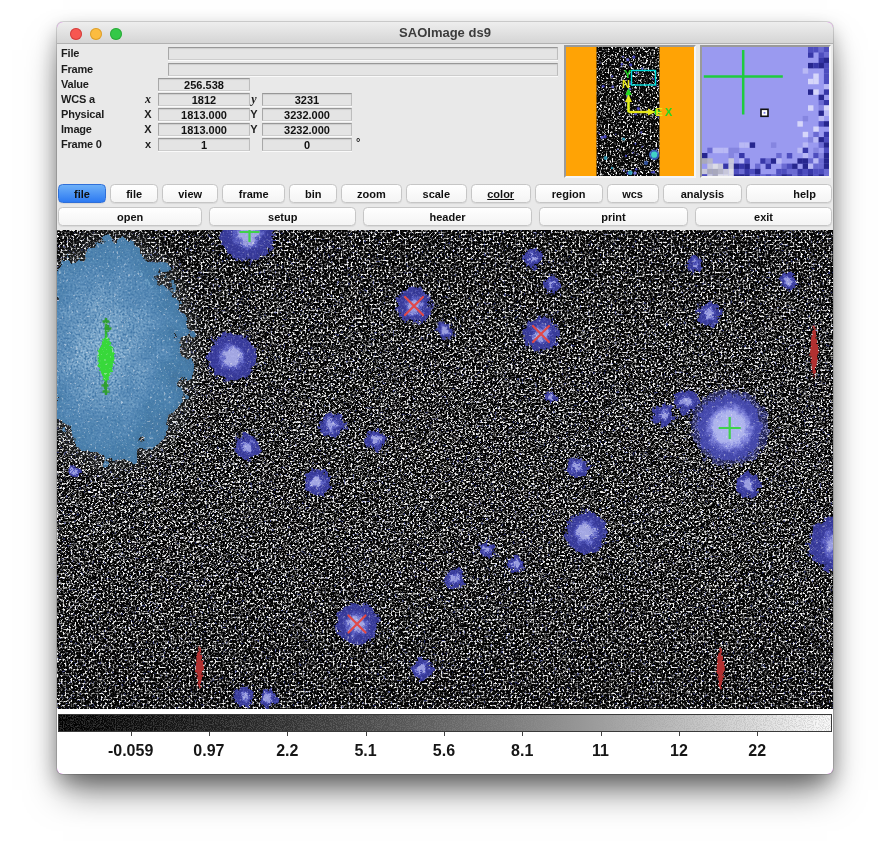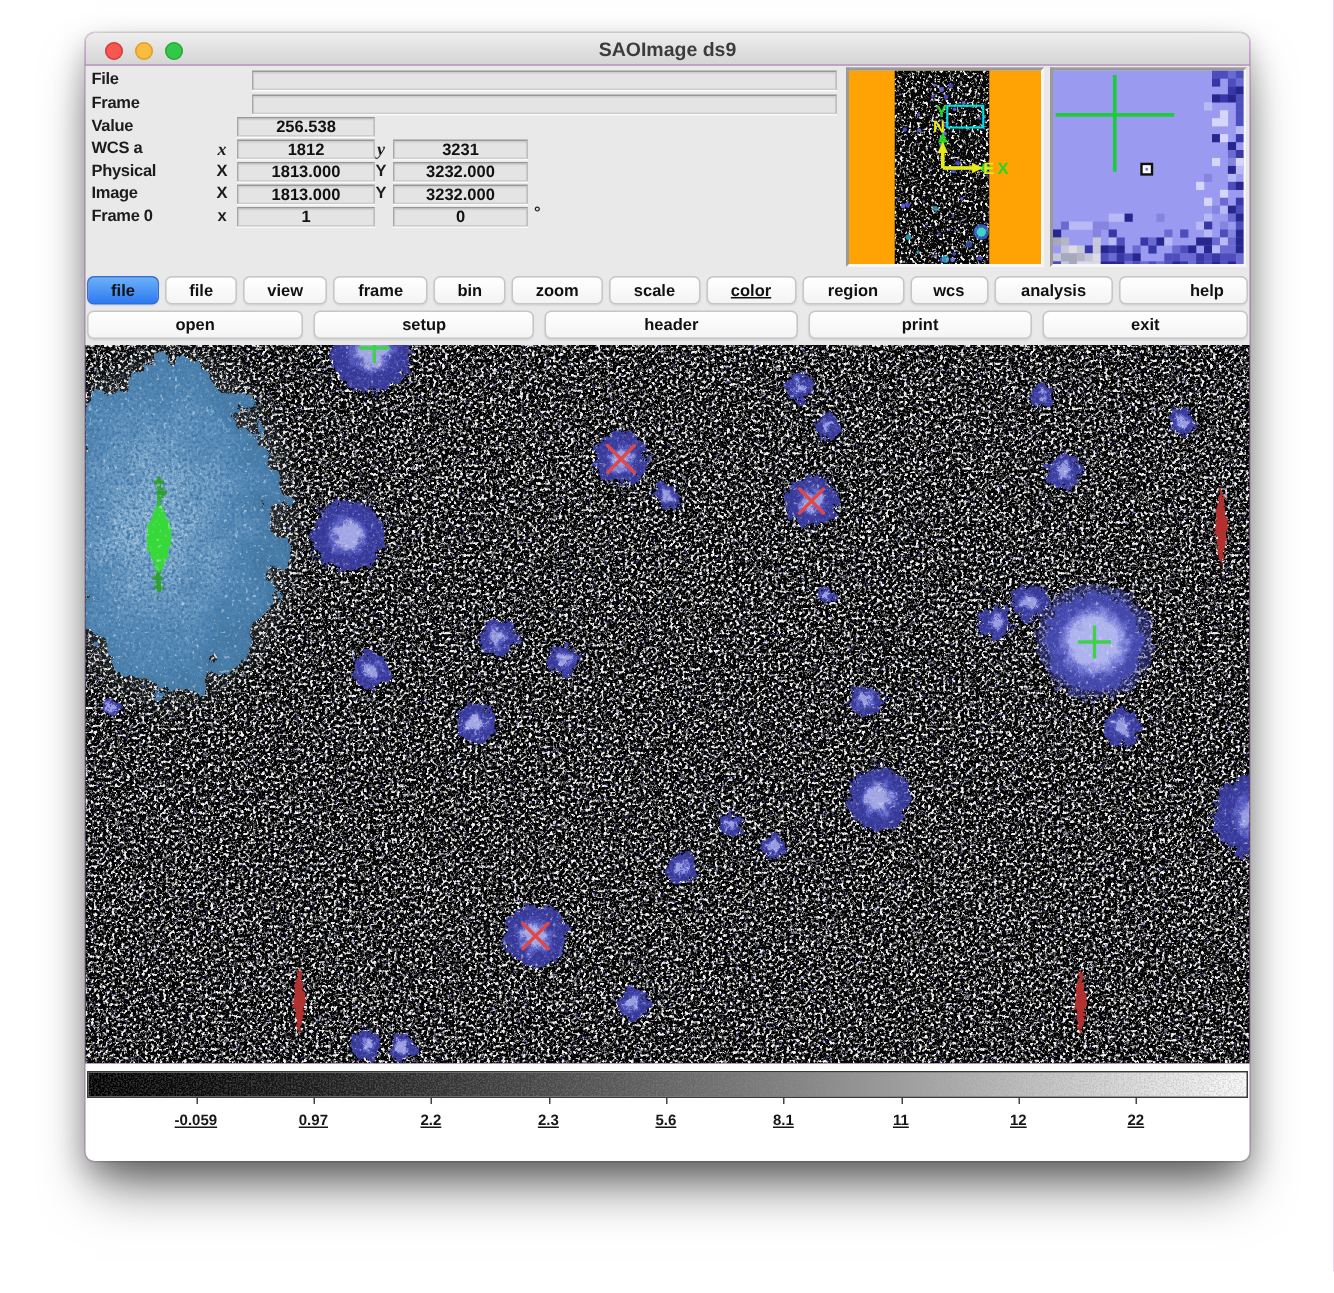--- a/index.html
+++ b/index.html
@@ -71,21 +71,21 @@
   .canvas svg { display:block; }
   
   .cbarwidget { position:absolute; left:0; top:687px; width:776px; height:65px; background:#ffffff; border-radius:0 0 6px 6px; }
   .cbar {
     position:absolute; left:1px; top:5px; width:774px; height:18px;
     border:1px solid #3a3a3a;
     background:linear-gradient(90deg,#000000 0%,#0b0b0b 10%,#1d1d1d 20%,#323232 30%,#4a4a4a 40%,#646464 50%,#808080 60%,#9e9e9e 70%,#bdbdbd 80%,#dddddd 90%,#fbfbfb 100%);
   }
   .ctick { position:absolute; top:23px; width:1px; height:4px; background:#444; }
   .clabel { position:absolute; top:33px; width:60px; margin-left:-30px; text-align:center;
-    font-size:10px; font-weight:700; color:#161616;text-decoration:underline; }
+    font-size:16px; font-weight:700; color:#161616; }
 </style>
 </head>
 <body>
 
 <div class="window">
 
   <div class="titlebar">
     <div class="tl red"></div>
     <div class="tl yellow"></div>
     <div class="tl green"></div>
@@ -556,21 +556,21 @@
         </svg>
       </div>
     <div id="cbarticks">
         <div class="ctick" style="left: 73.6012px;"></div>
         <div class="clabel" style="left: 73.6012px;">-0.059</div>
         <div class="ctick" style="left: 151.93px;"></div>
         <div class="clabel" style="left: 151.93px;">0.97</div>
         <div class="ctick" style="left: 230.259px;"></div>
         <div class="clabel" style="left: 230.259px;">2.2</div>
         <div class="ctick" style="left: 308.588px;"></div>
-        <div class="clabel" style="left: 308.588px;">2.3</div>
+        <div class="clabel" style="left: 308.588px;">5.1</div>
         <div class="ctick" style="left: 386.916px;"></div>
         <div class="clabel" style="left: 386.916px;">5.6</div>
         <div class="ctick" style="left: 465.245px;"></div>
         <div class="clabel" style="left: 465.245px;">8.1</div>
         <div class="ctick" style="left: 543.574px;"></div>
         <div class="clabel" style="left: 543.574px;">11</div>
         <div class="ctick" style="left: 621.903px;"></div>
         <div class="clabel" style="left: 621.903px;">12</div>
         <div class="ctick" style="left: 700.232px;"></div>
         <div class="clabel" style="left: 700.232px;">22</div>

